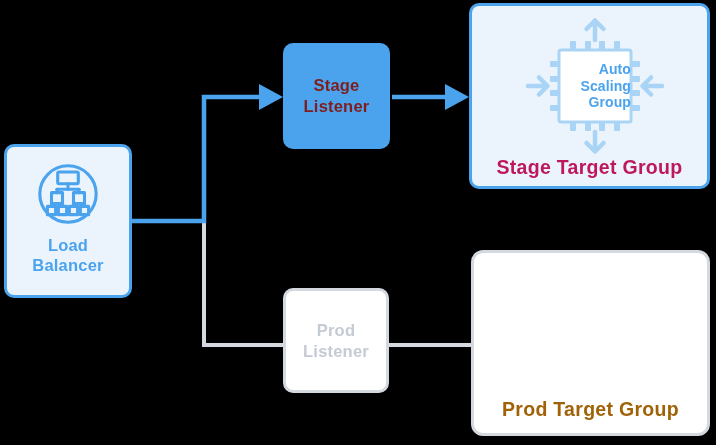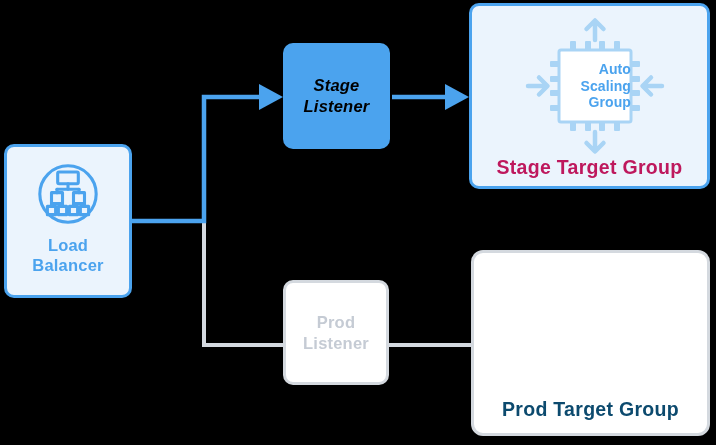--- a/index.html
+++ b/index.html
@@ -49,23 +49,23 @@
   
   .stage-listener {
     left: 283px; top: 43px;
     width: 107px; height: 106px;
     background: #4ba3ee;
     border-radius: 10px;
     display: flex;
     align-items: center;
     justify-content: center;
   }
-  .stage-listener .listener-label { color: #000000; font-style: italic; }
+  .stage-listener .listener-label { color: #7f1d1d; }
   .prod-listener {
-    left: 283px; top: 280px;
+    left: 283px; top: 288px;
     width: 106px; height: 105px;
     background: #ffffff;
     border: 3px solid #d4d9df;
     border-radius: 10px;
     display: flex;
     align-items: center;
     justify-content: center;
   }
   .prod-listener .listener-label { color: #c5cbd4; }
   .listener-label {
@@ -93,21 +93,21 @@
   }
   .tg-label {
     position: absolute;
     left: 0; right: 0;
     text-align: center;
     font-size: 19.5px;
     font-weight: 700;
     letter-spacing: 0.3px;
   }
   .stage-tg .tg-label { bottom: 7px; color: #be185d; }
-  .prod-tg .tg-label { bottom: 12px; color: #0c4a6e; }
+  .prod-tg .tg-label { bottom: 12px; color: #a16207; }
   
   .asg {
     position: absolute;
     left: 51px; top: 8px;
     width: 144px; height: 144px;
   }
   .asg svg { position: absolute; left: 0; top: 0; }
   .asg-label {
     position: absolute;
     left: 36px; top: 36px;

